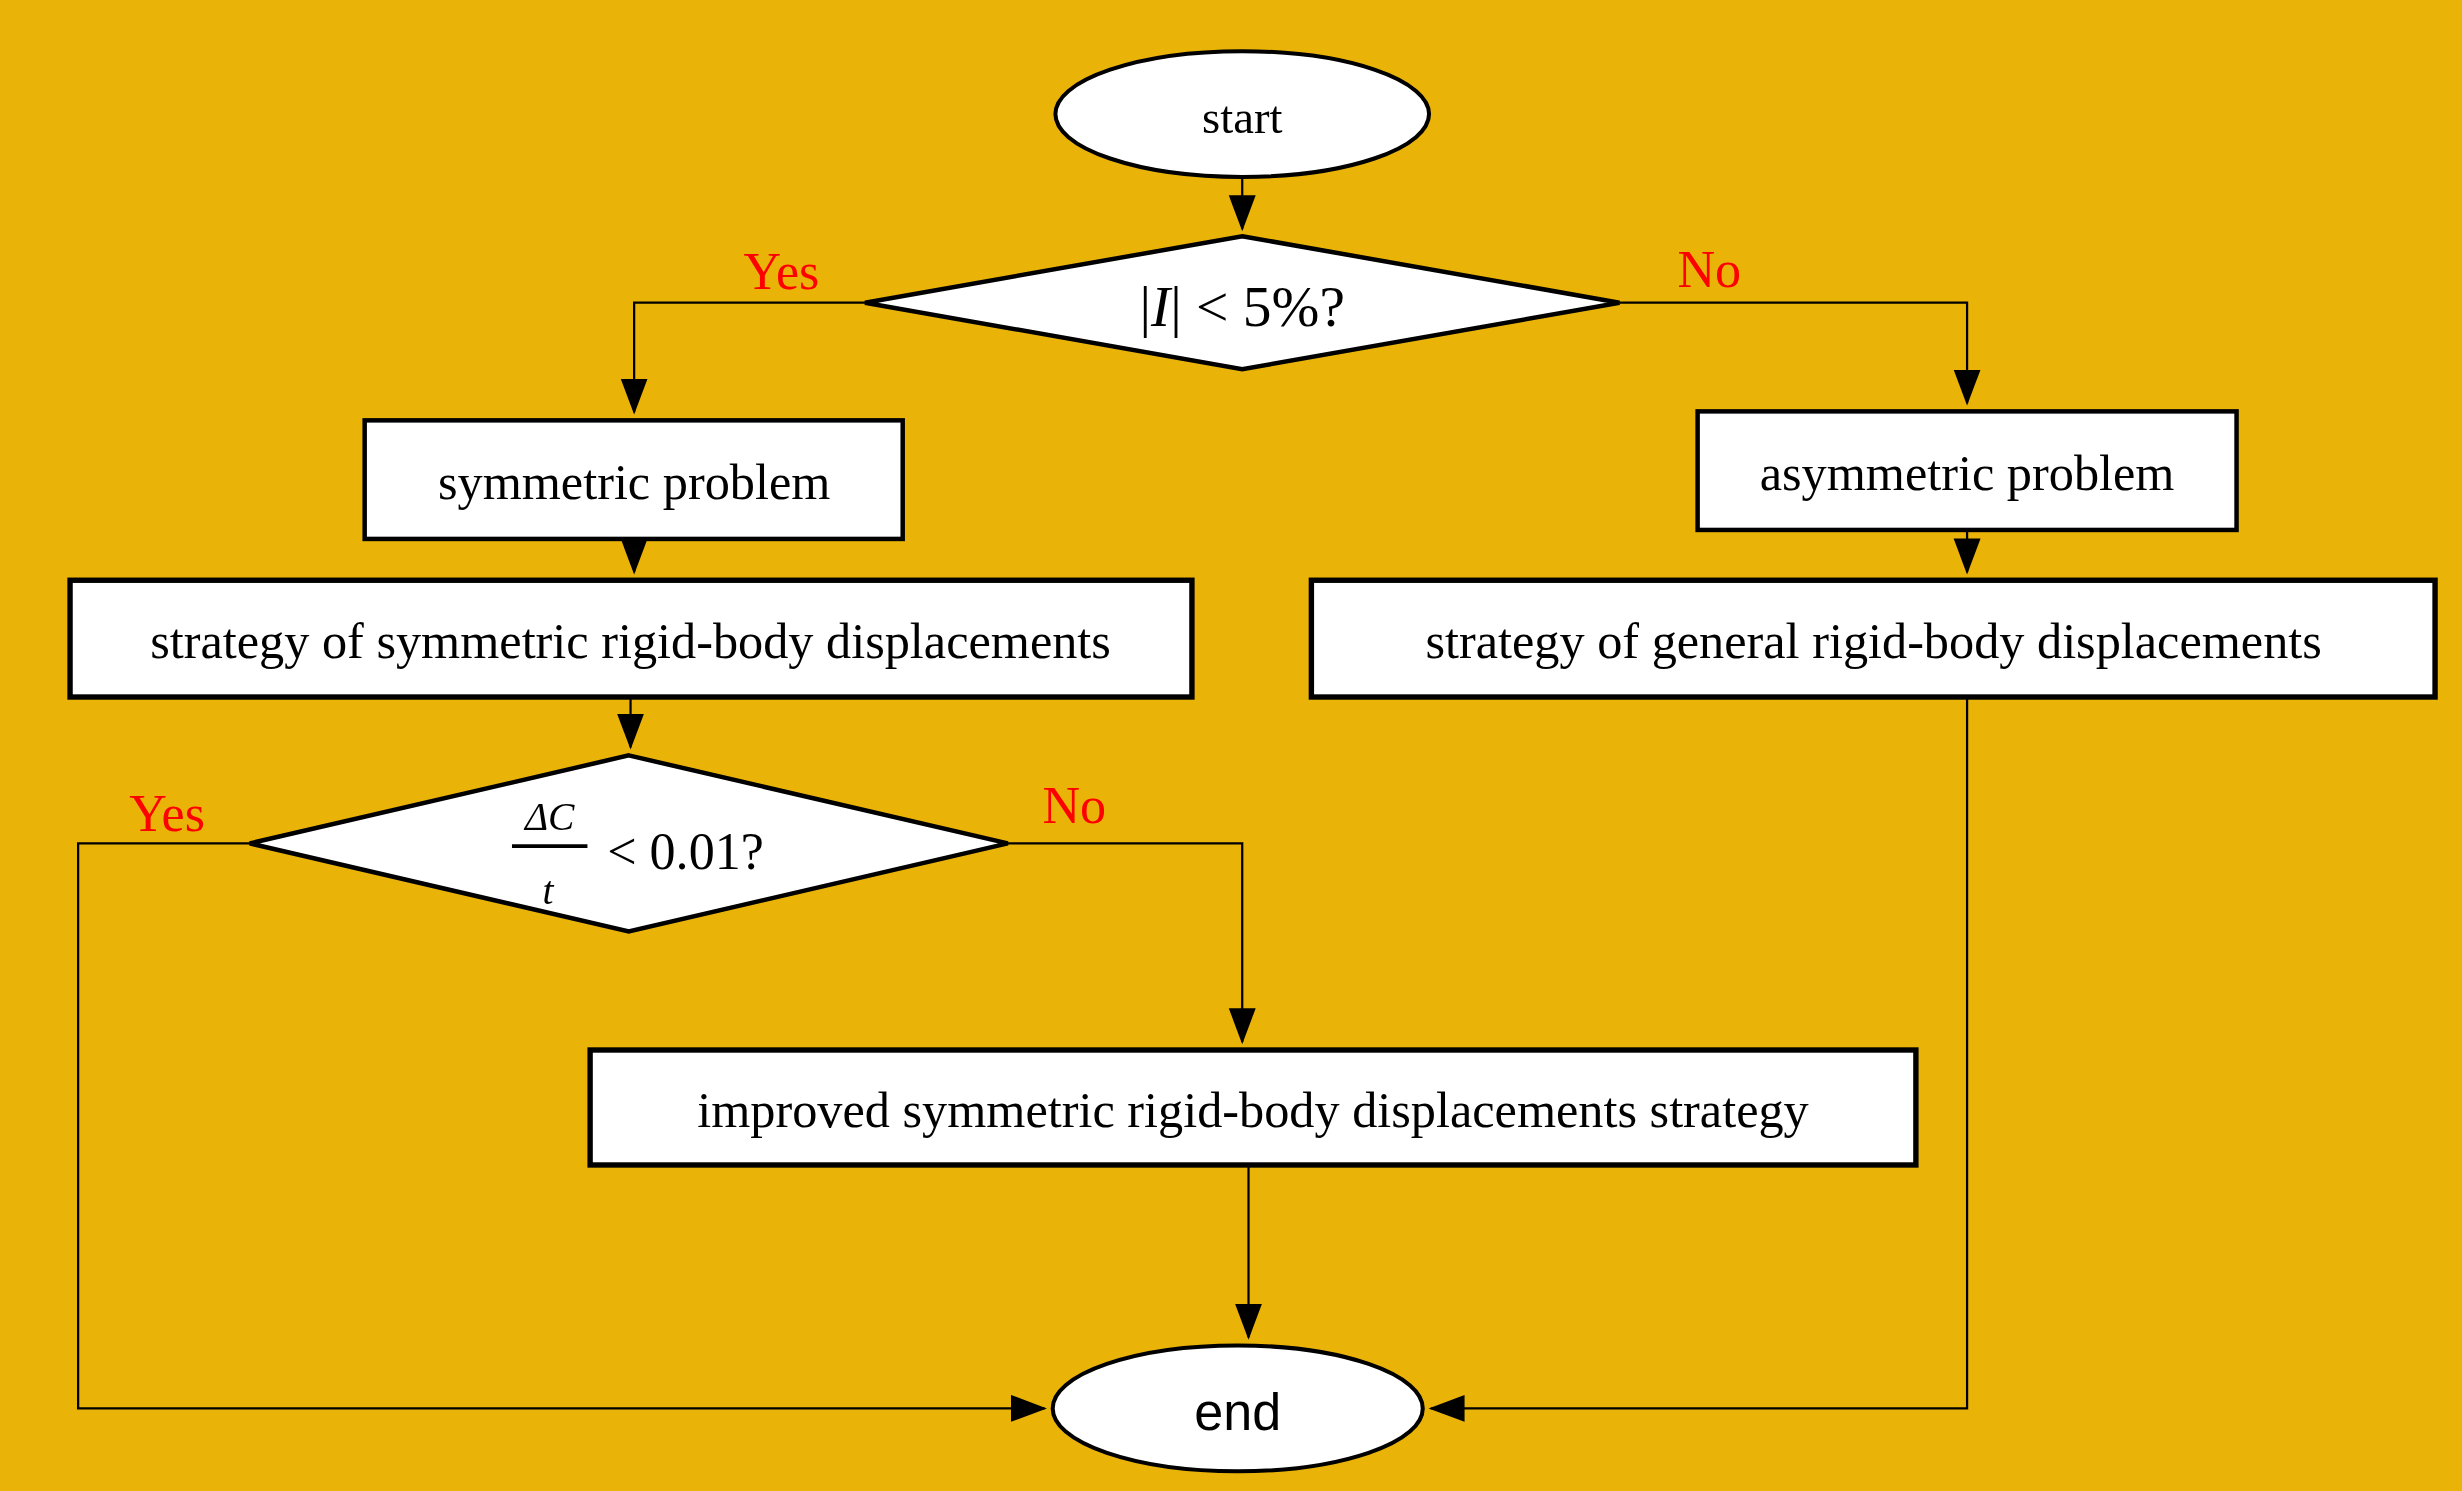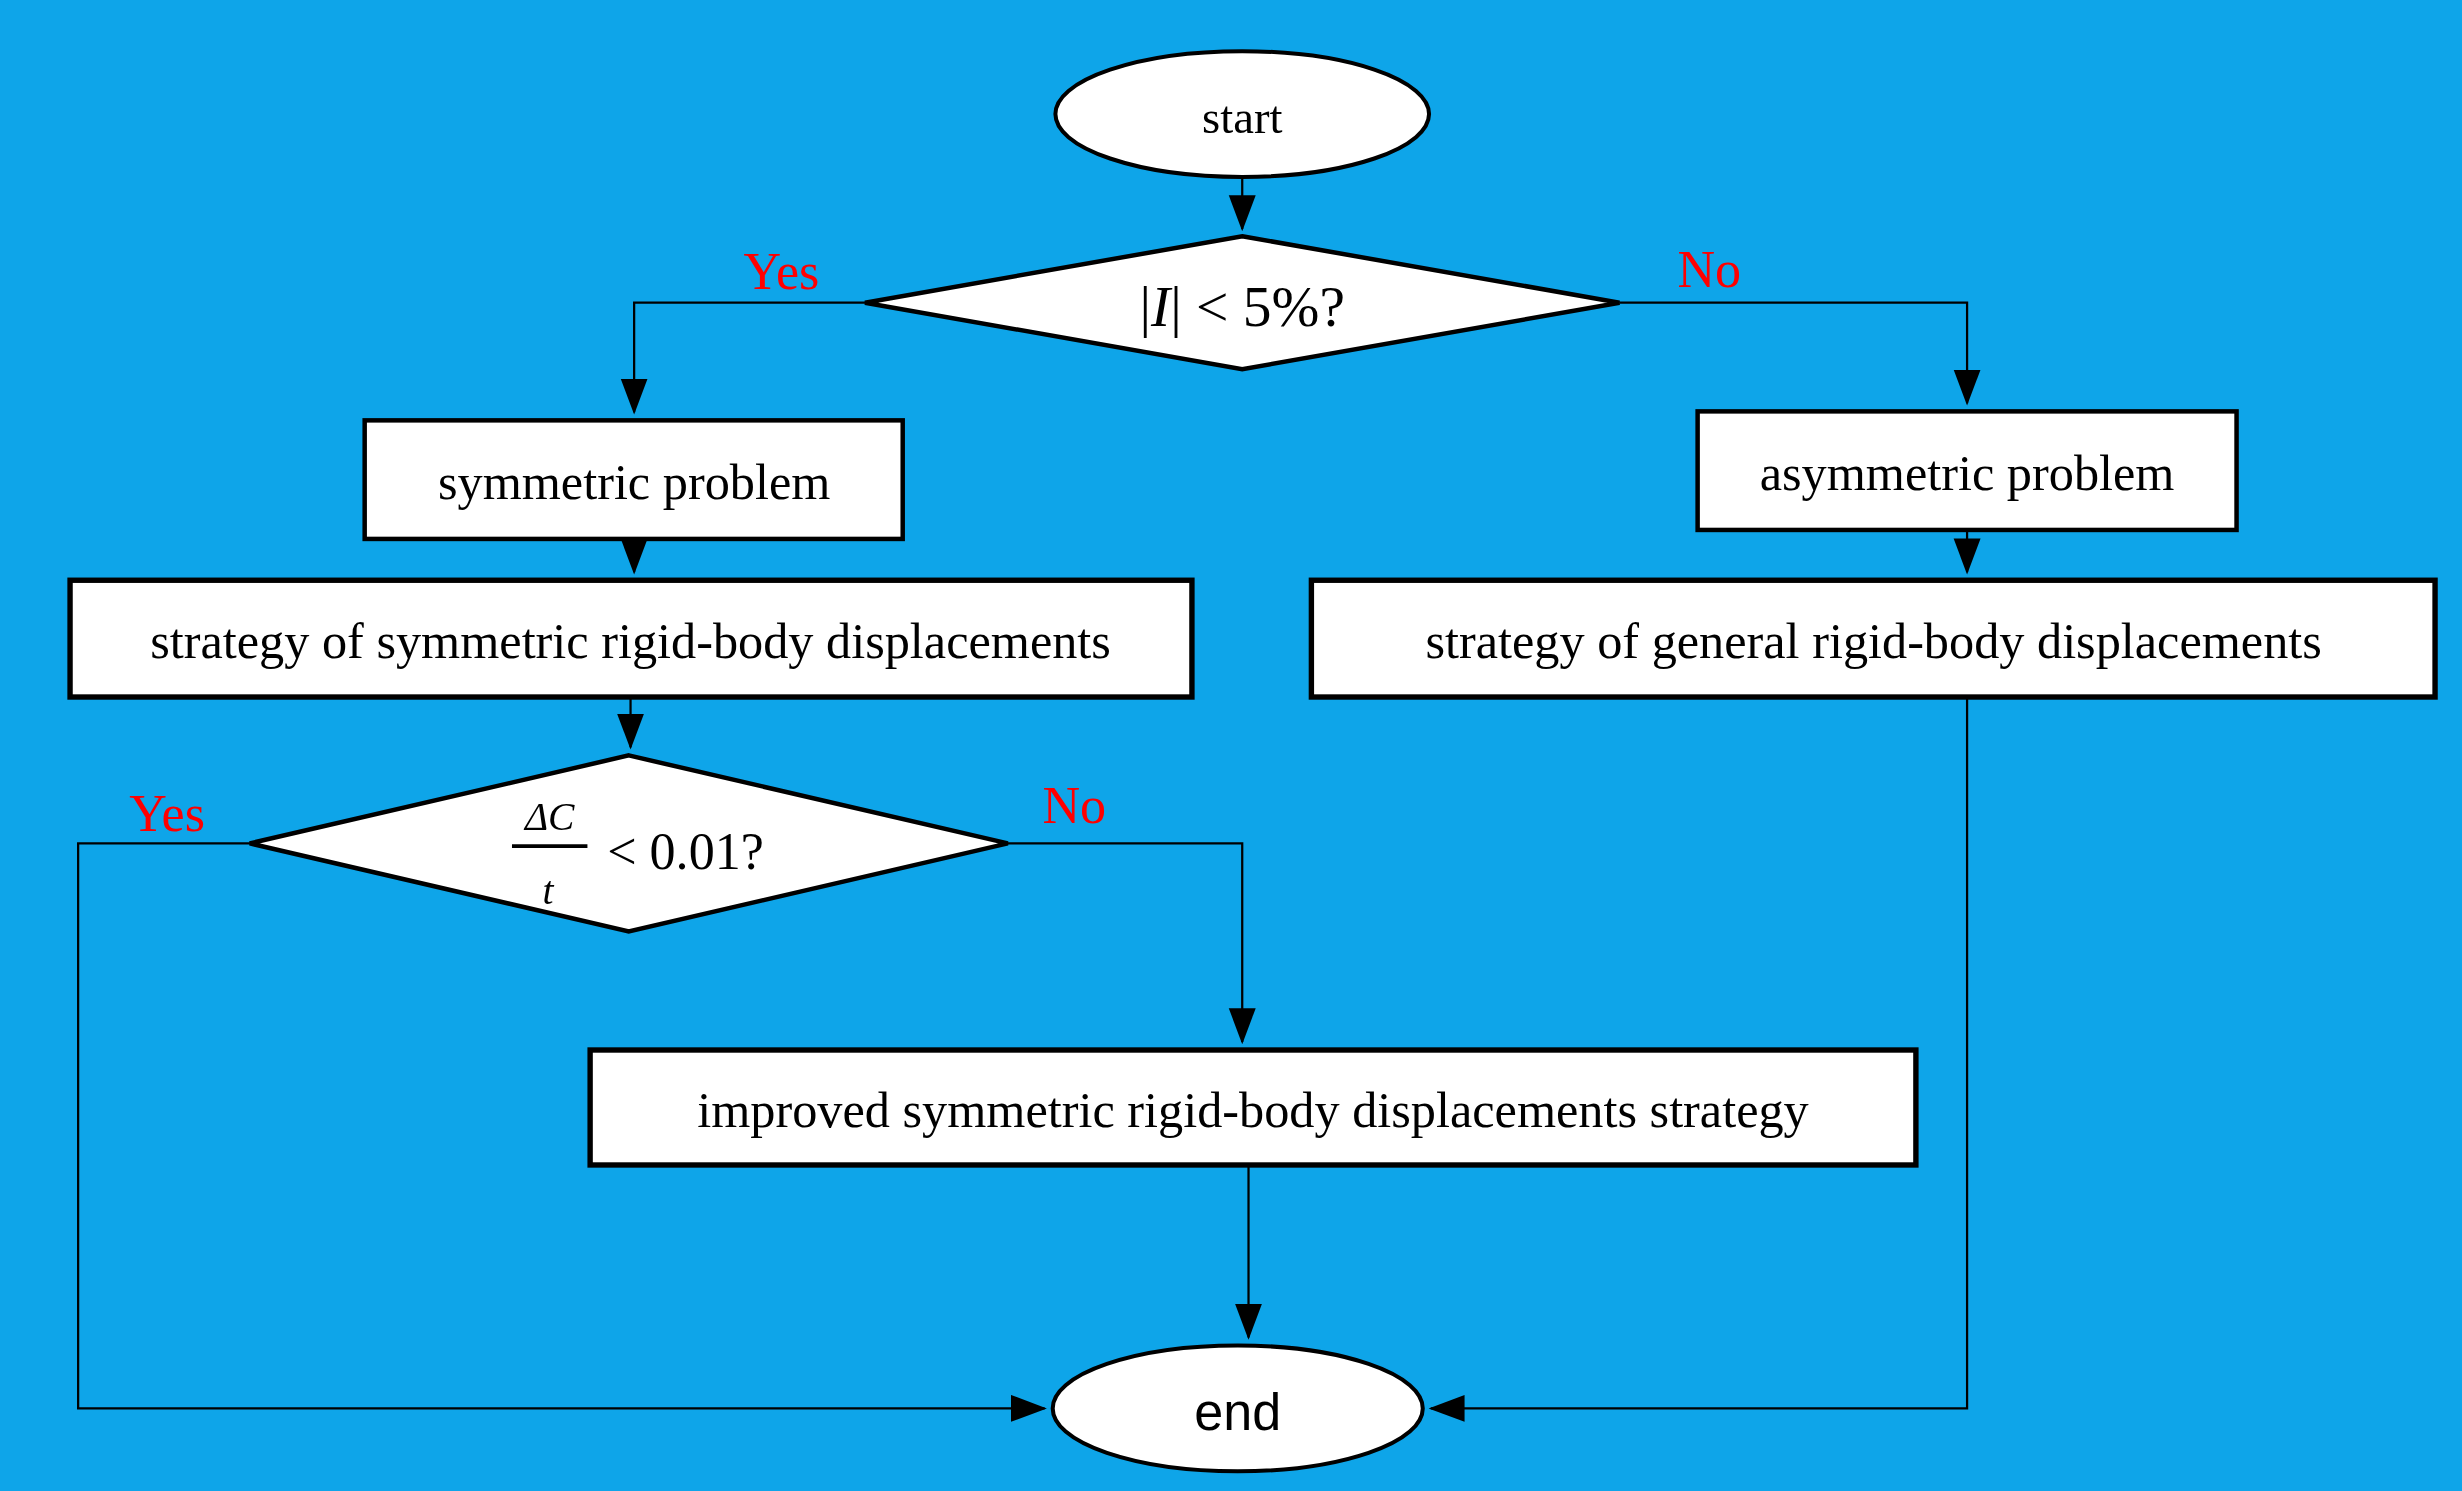--- a/index.html
+++ b/index.html
@@ -4,21 +4,21 @@
 <style>
   html, body {
     margin: 0;
     padding: 0;
     background: #ffffff;
   }
   .stage {
     width: 2462px;
     height: 1491px;
     max-width: 100%;
-    background: #0ea5e9;
+    background: #eab308;
   }
   svg { display: block; width: 100%; height: auto; }
 
   .node-shape {
     fill: #ffffff;
     stroke: #000000;
   }
   .edge {
     fill: none;
     stroke: #000000;

